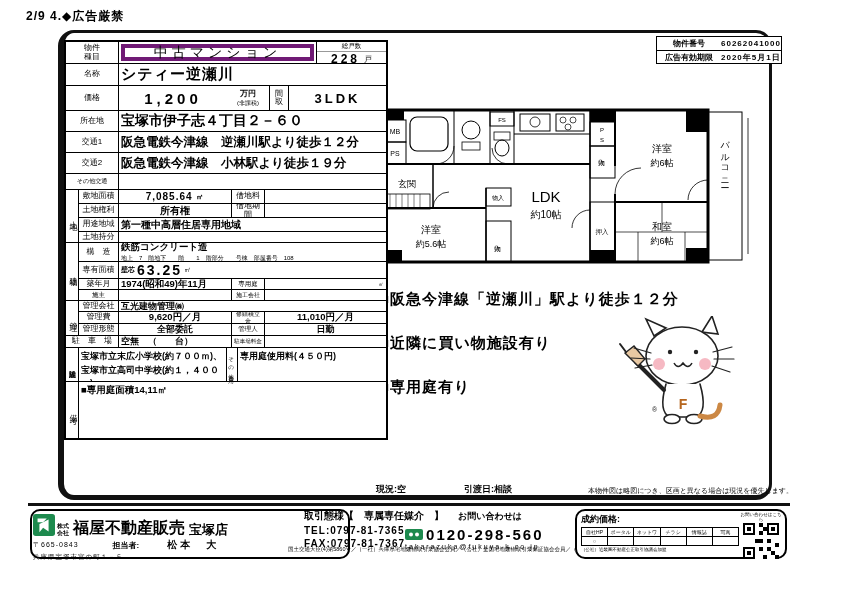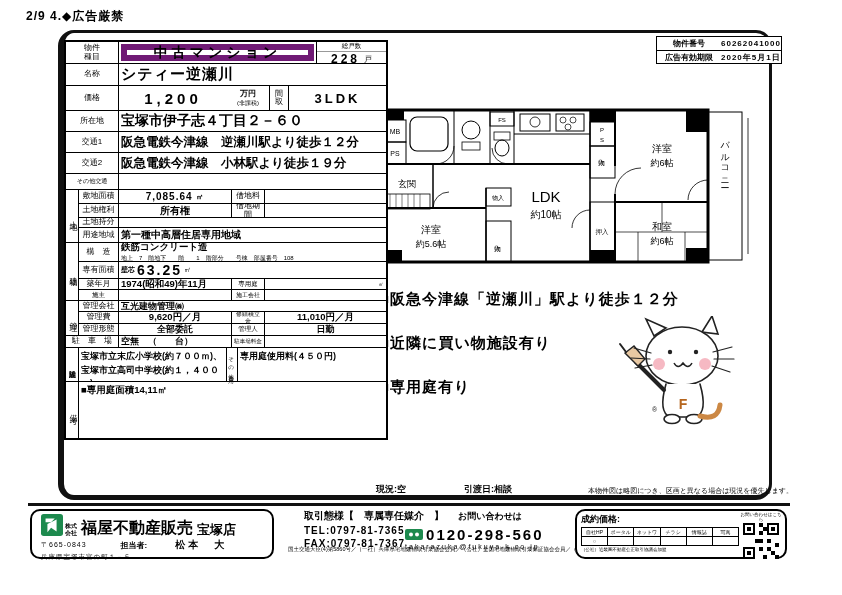--- a/index.html
+++ b/index.html
@@ -27,36 +27,36 @@
   .w53{width:53px}.w40{width:40px}.w34{width:34px}.w20{width:20px}
   .glab{width:13px;border-right:1px solid #000;display:flex;align-items:center;justify-content:center;
         font-size:8px;writing-mode:vertical-rl;text-orientation:upright;flex:none;letter-spacing:2px}
   .ginner{flex:1;display:flex;flex-direction:column;min-width:0}
   .ginner .r:last-child{border-bottom:none}
   .v{font-weight:bold}
   .ctr{justify-content:center;text-align:center}
   .divL{border-left:1px solid #000}
   .topAlign{align-items:flex-start;padding-top:2px}
 
-  .bluebox{flex:1;margin:2px;border:6px solid #701a75;display:flex;align-items:center;justify-content:center;
-           font-weight:bold;font-size:14px;letter-spacing:4px}
+  .bluebox{flex:1;margin:2px;border:4px solid #701a75;display:flex;align-items:center;justify-content:center;
+           font-weight:normal;font-size:14px;letter-spacing:4px}
   .unitsCell{width:70px;display:flex;flex-direction:column;border-left:1px solid #000}
   .unitsTop{font-size:6.5px;text-align:center;border-bottom:1px solid #999}
   .unitsBottom{flex:1;display:flex;align-items:center;justify-content:center;gap:4px}
 
   .fpwrap{position:absolute;left:374px;top:102px;z-index:1}
   .hl{position:absolute;left:380px;font-size:15px;font-weight:bold;letter-spacing:1px}
   .catwrap{position:absolute;left:604px;top:316px}
   .statusrow{position:absolute;left:376px;top:483px;display:flex;gap:58px;font-size:9px;font-weight:bold}
   .disclaimer{position:absolute;left:588px;top:486px;font-size:7px;white-space:nowrap}
 
   .footdiv{position:absolute;left:28px;top:503px;width:762px;height:3px;background:#111}
 
   .fbox{position:absolute;border:2px solid #000;border-radius:10px;background:#fff}
-  .companybox{left:30px;top:509px;width:244px;height:50px;padding:3px 9px}
+  .companybox{left:30px;top:509px;width:320px;height:50px;padding:3px 1px}
   .coLine{display:flex;align-items:flex-end;gap:2px}
   .coPrefix{font-size:6px;line-height:1.05;font-weight:bold;width:14px}
   .coName{font-size:16px;font-weight:bold;letter-spacing:0px;line-height:1}
   .coBranch{font-size:13px;font-weight:bold;margin-left:2px;line-height:1}
   .coRow2{display:flex;align-items:center;margin-top:2px}
   .zip{font-size:7px;letter-spacing:1px}
   .staffLab{font-size:8px;font-weight:bold;margin-left:34px}
   .staffName{font-size:10px;font-weight:bold;margin-left:28px;letter-spacing:3px}
   .coAddr{font-size:6.5px;margin-top:1px;letter-spacing:1px}
 
@@ -163,27 +163,27 @@
           </div>
           <div class="c lab w34 divL">借地料</div>
           <div class="c" style="flex:1"></div>
         </div>
         <div class="r" style="height:14px">
           <div class="c lab w40">土地権利</div>
           <div class="c v ctr" style="width:112px;font-size:10px">所有権</div>
           <div class="c lab w34 divL">借地期間</div>
           <div class="c" style="flex:1"></div>
         </div>
+        <div class="r" style="height:14px">
+          <div class="c lab w40">用途地域</div>
+          <div class="c v" style="flex:1;font-size:10px">第一種中高層住居専用地域</div>
+        </div>
         <div class="r" style="height:10px">
           <div class="c lab w40">土地持分</div>
           <div class="c" style="flex:1"></div>
-        </div>
-        <div class="r" style="height:14px">
-          <div class="c lab w40">用途地域</div>
-          <div class="c v" style="flex:1;font-size:10px">第一種中高層住居専用地域</div>
         </div>
       </div>
     </div>
 
     <div class="grp">
       <div class="glab">建物</div>
       <div class="ginner">
         <div class="r" style="height:19px">
           <div class="c lab w40">構　造</div>
           <div style="flex:1;display:flex;flex-direction:column;justify-content:center;padding:0 2px">

